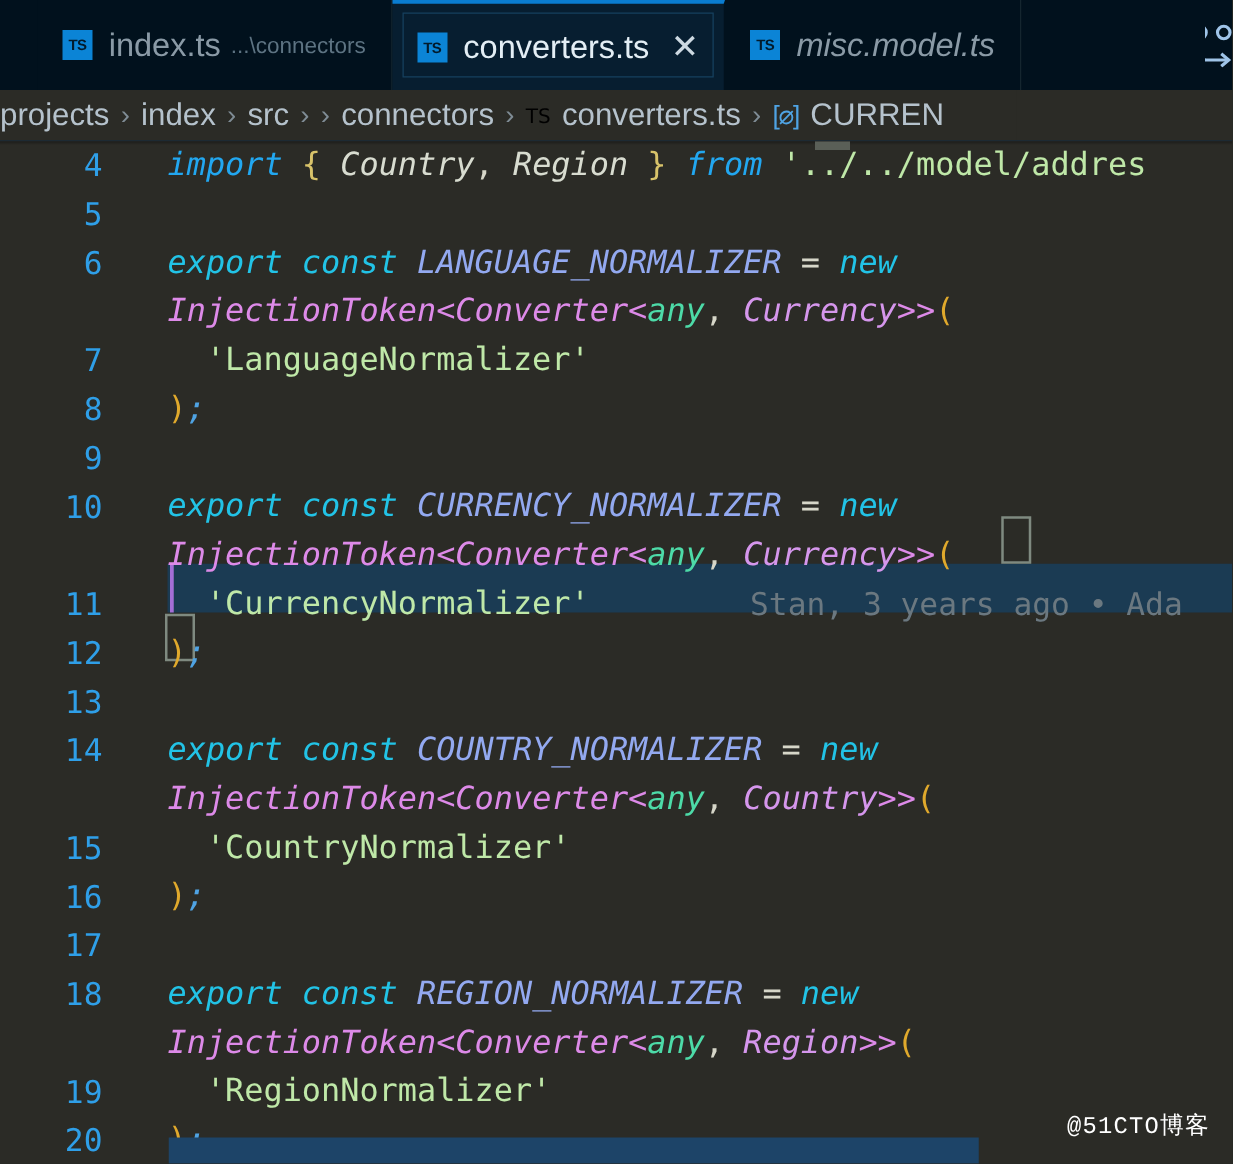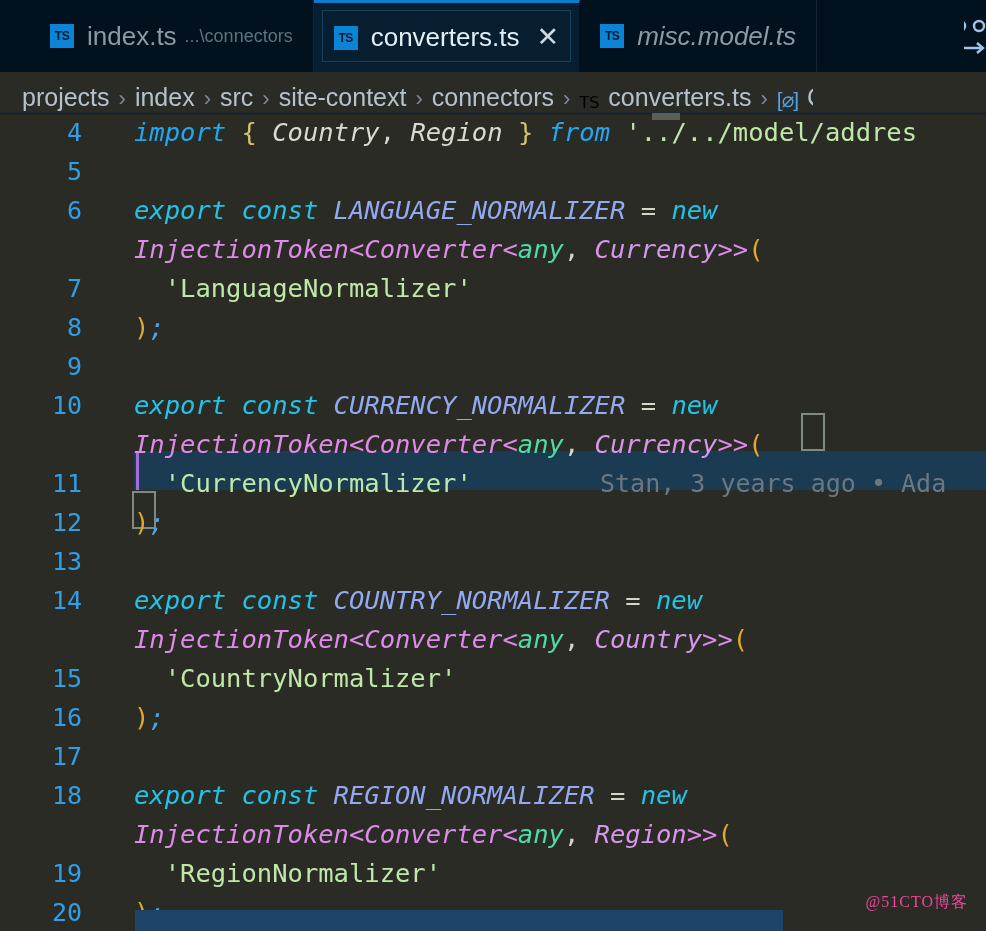--- a/index.html
+++ b/index.html
@@ -116,22 +116,21 @@
   .split-icon { width: 34px; height: 36px; flex: none; margin-left: -12px; }
 
   
   .breadcrumb {
     position: absolute;
     top: 72px; left: 0;
     width: 813px;
     height: 40px;
     background: #2b2b26;
     display: flex;
-    align-items: flex-end;
-    padding-left: 22px;
+    align-items: center;
     gap: 9px;
     overflow: hidden;
     white-space: nowrap;
   }
   .crumb {
     font-family: "Liberation Sans", sans-serif;
     font-size: 25px;
     color: #b5c2cc;
     cursor: pointer;
   }
@@ -246,23 +245,23 @@
   .t-paren   { color: #e0a92c; }
   .t-semi    { color: #4fa3e3; font-style: italic; }
   .t-var     { color: #d8dcd0; font-style: italic; }
   .t-path    { color: #bfe8a8; }
 
   
   .watermark {
     position: absolute;
     right: 18px;
     bottom: 18px;
-    font-family: Liberation Serif, serif;
-    font-size: 16px;
-    color: #ec4899;
+    font-family: Liberation Mono, monospace;
+    font-size: 19px;
+    color: #ffffff;
     letter-spacing: 1px;
     pointer-events: none;
   }
 
   
   .top-scroll-hint {
     position: absolute;
     top: 0; left: 0; width: 986px; height: 3px;
     background: linear-gradient(to bottom, rgba(0,0,0,.35), rgba(0,0,0,0));
   }
@@ -315,21 +314,20 @@
   <div class="breadcrumb">
     <span class="crumb">projects</span>
     <span class="crumb-sep">›</span>
 
     <span class="crumb">index</span>
     <span class="crumb-sep">›</span>
 
     <span class="crumb">src</span>
     <span class="crumb-sep">›</span>
 
-    <span class="crumb">site-context</span>
     <span class="crumb-sep">›</span>
 
     <span class="crumb">connectors</span>
     <span class="crumb-sep">›</span>
 
     <span class="mini-ts">TS</span>
     <span class="crumb">converters.ts</span>
     <span class="crumb-sep">›</span>
 
     <span class="crumb-sym">[⌀]</span>

